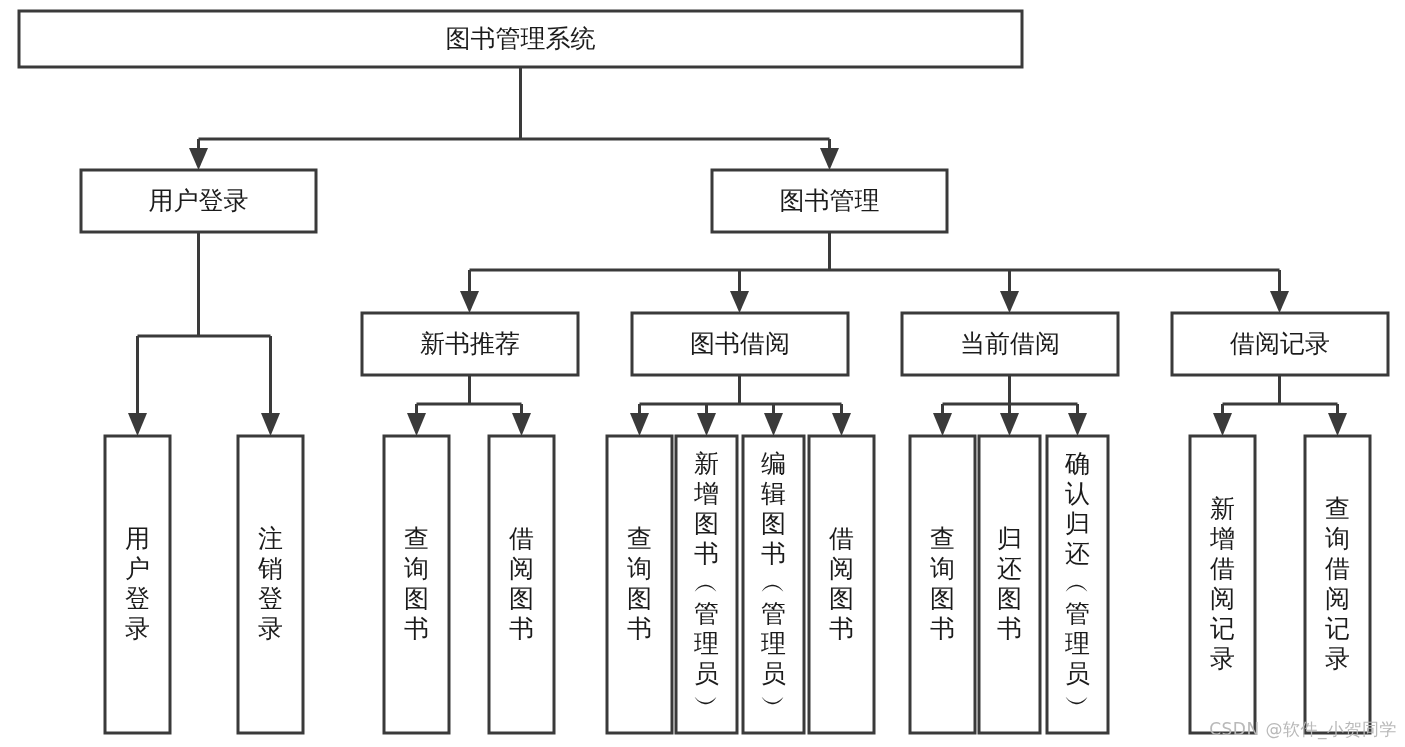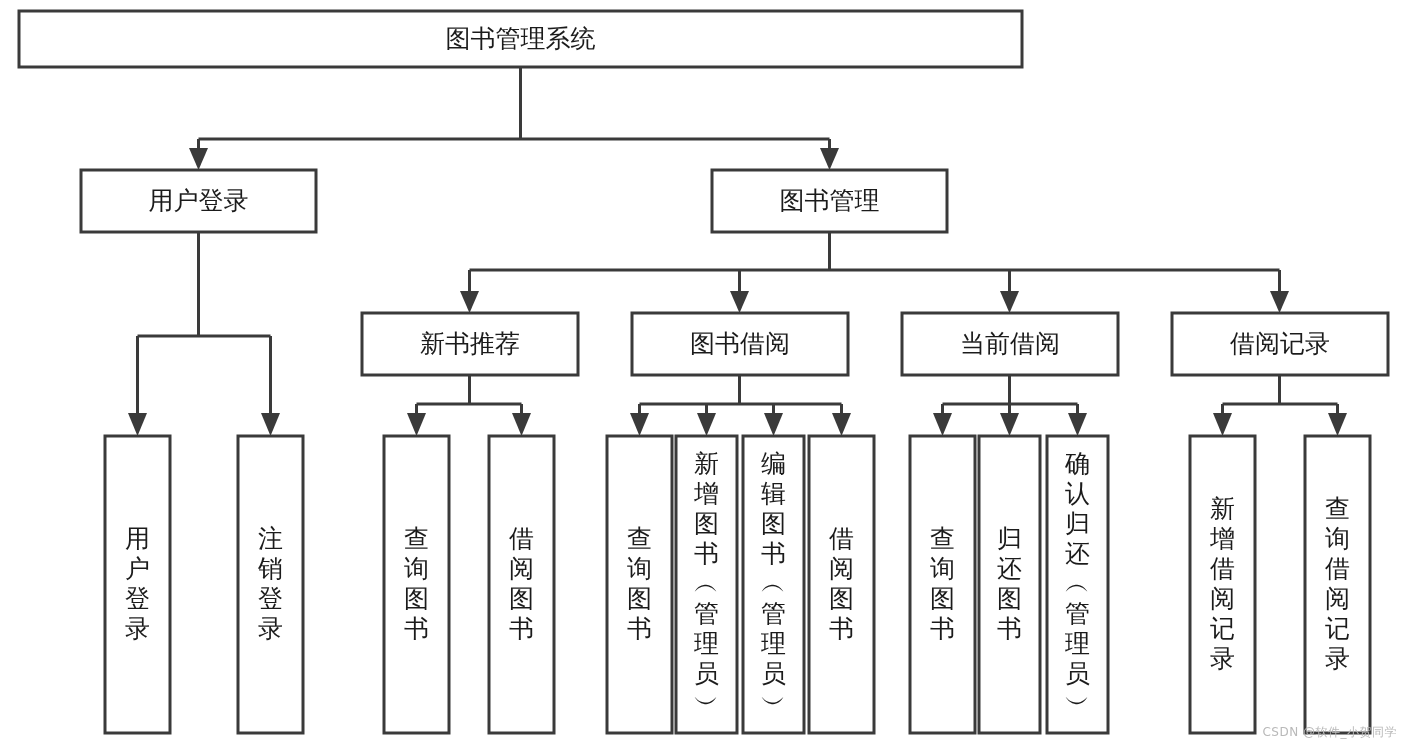--- a/index.html
+++ b/index.html
@@ -53,21 +53,21 @@
     fill: #1b1b1b;
     font-family: "DejaVu Sans", "Liberation Sans", sans-serif;
     font-size: 25px;
     text-anchor: middle;
   }
   .watermark {
     position: absolute;
     right: 8px;
     bottom: 6px;
     color: #b9b9b9;
-    font-size: 12px;
+    font-size: 17px;
     font-family: "DejaVu Sans", "Liberation Sans", sans-serif;
     white-space: nowrap;
     letter-spacing: 0.5px;
     user-select: none;
     text-align: right;
   }
 </style>
 </head>
 <body>
 

